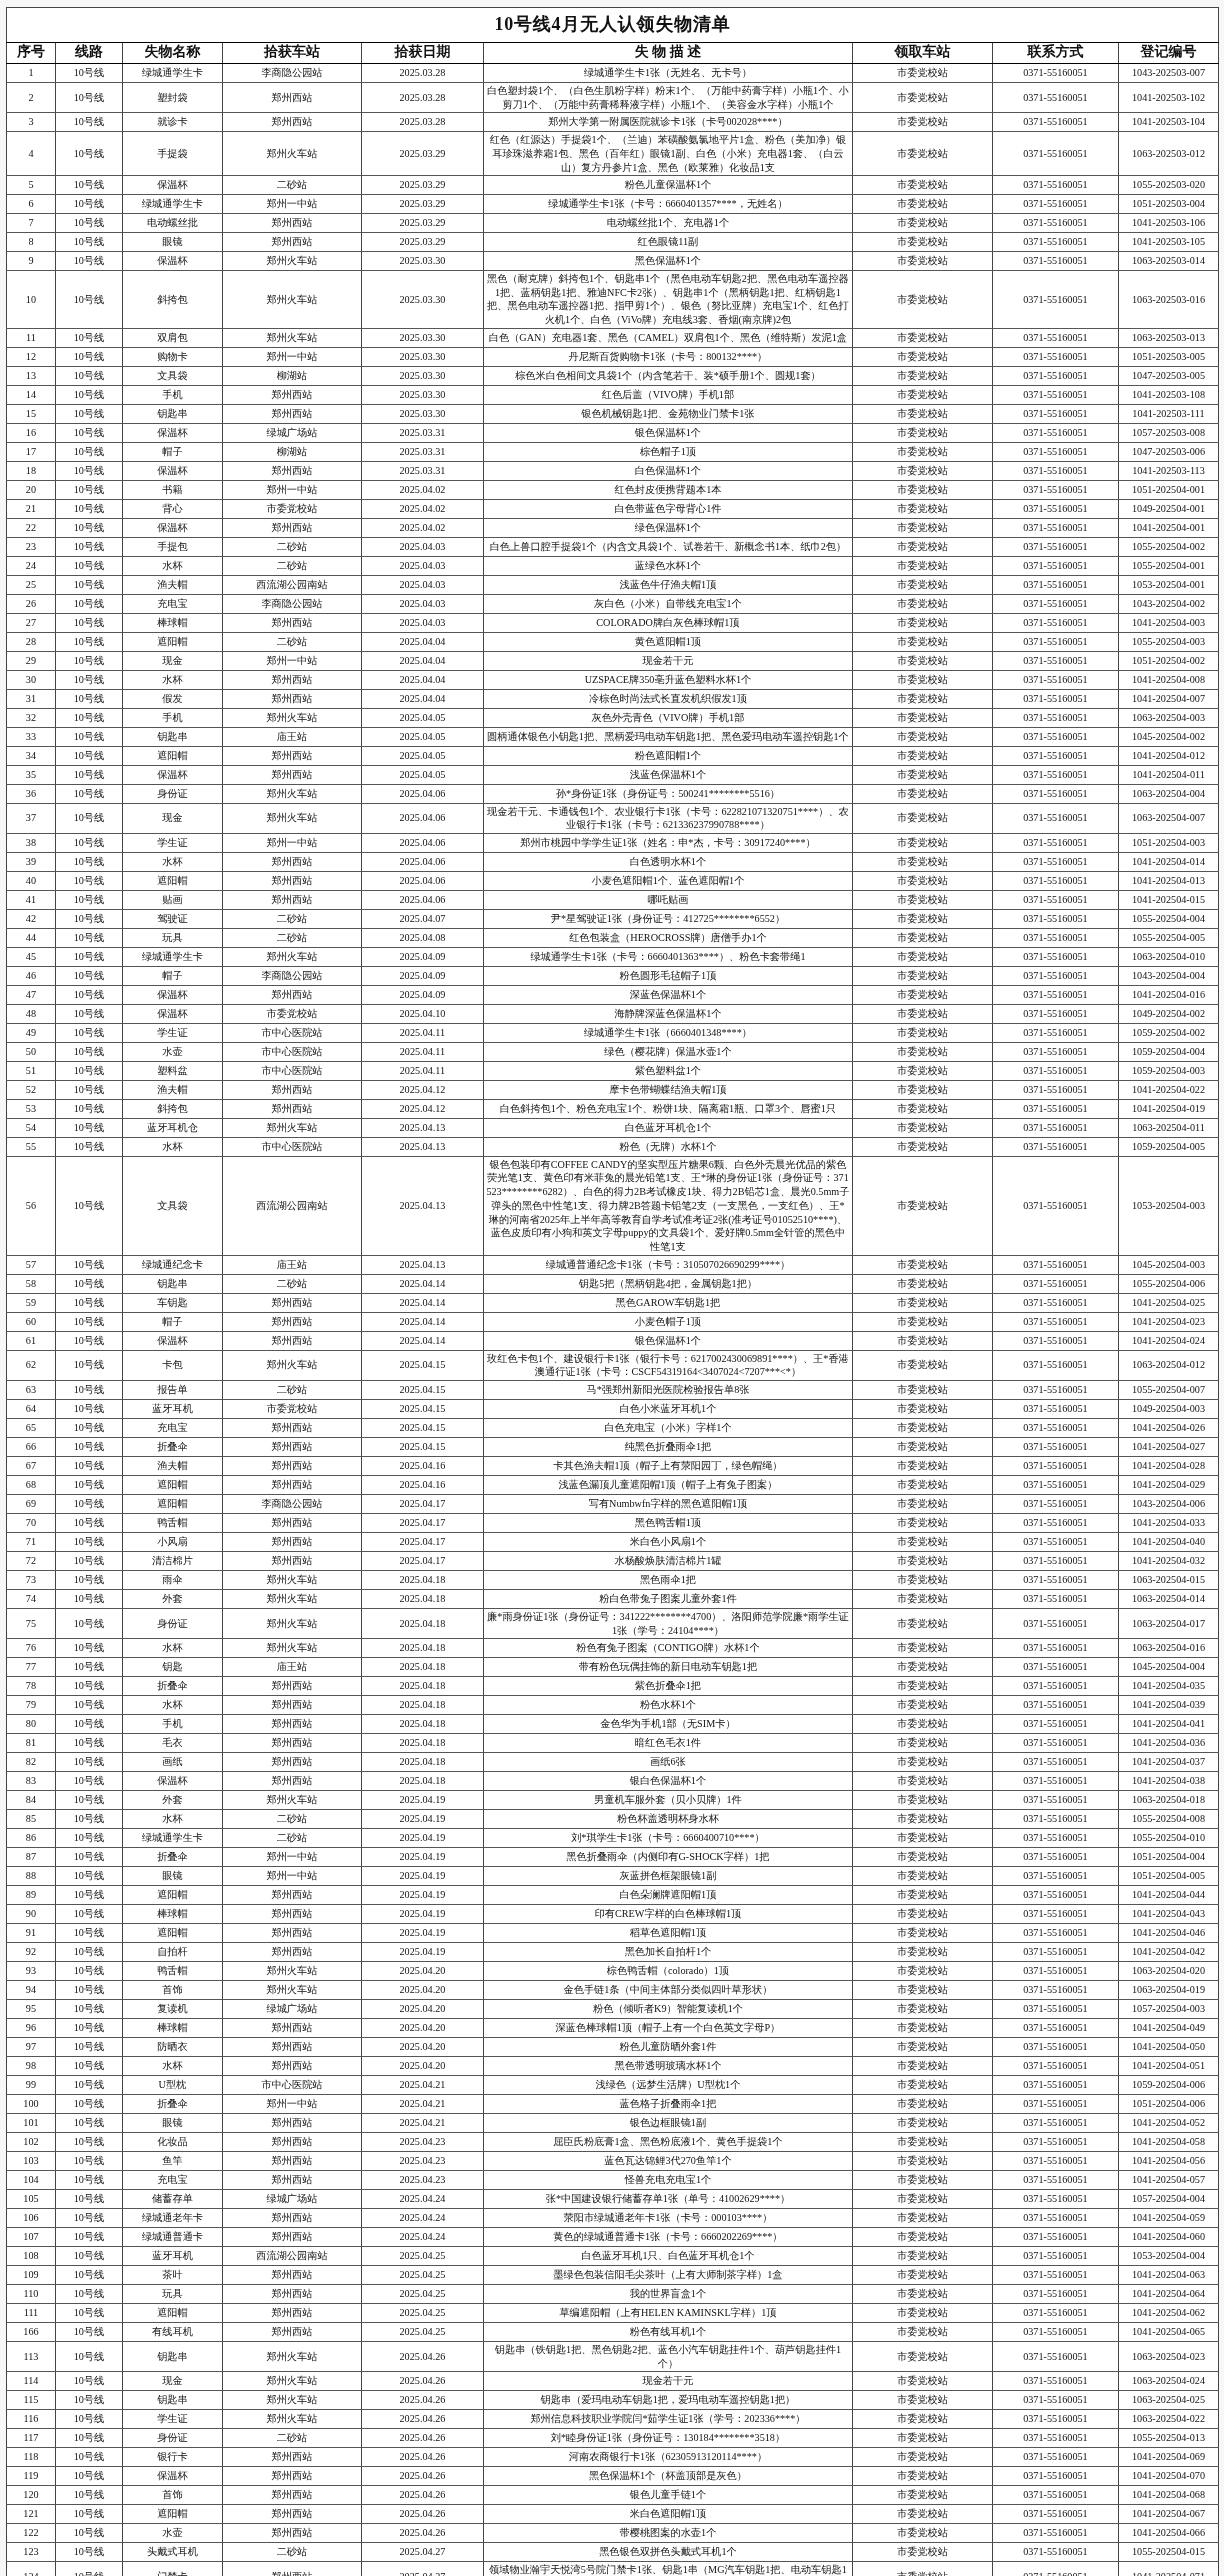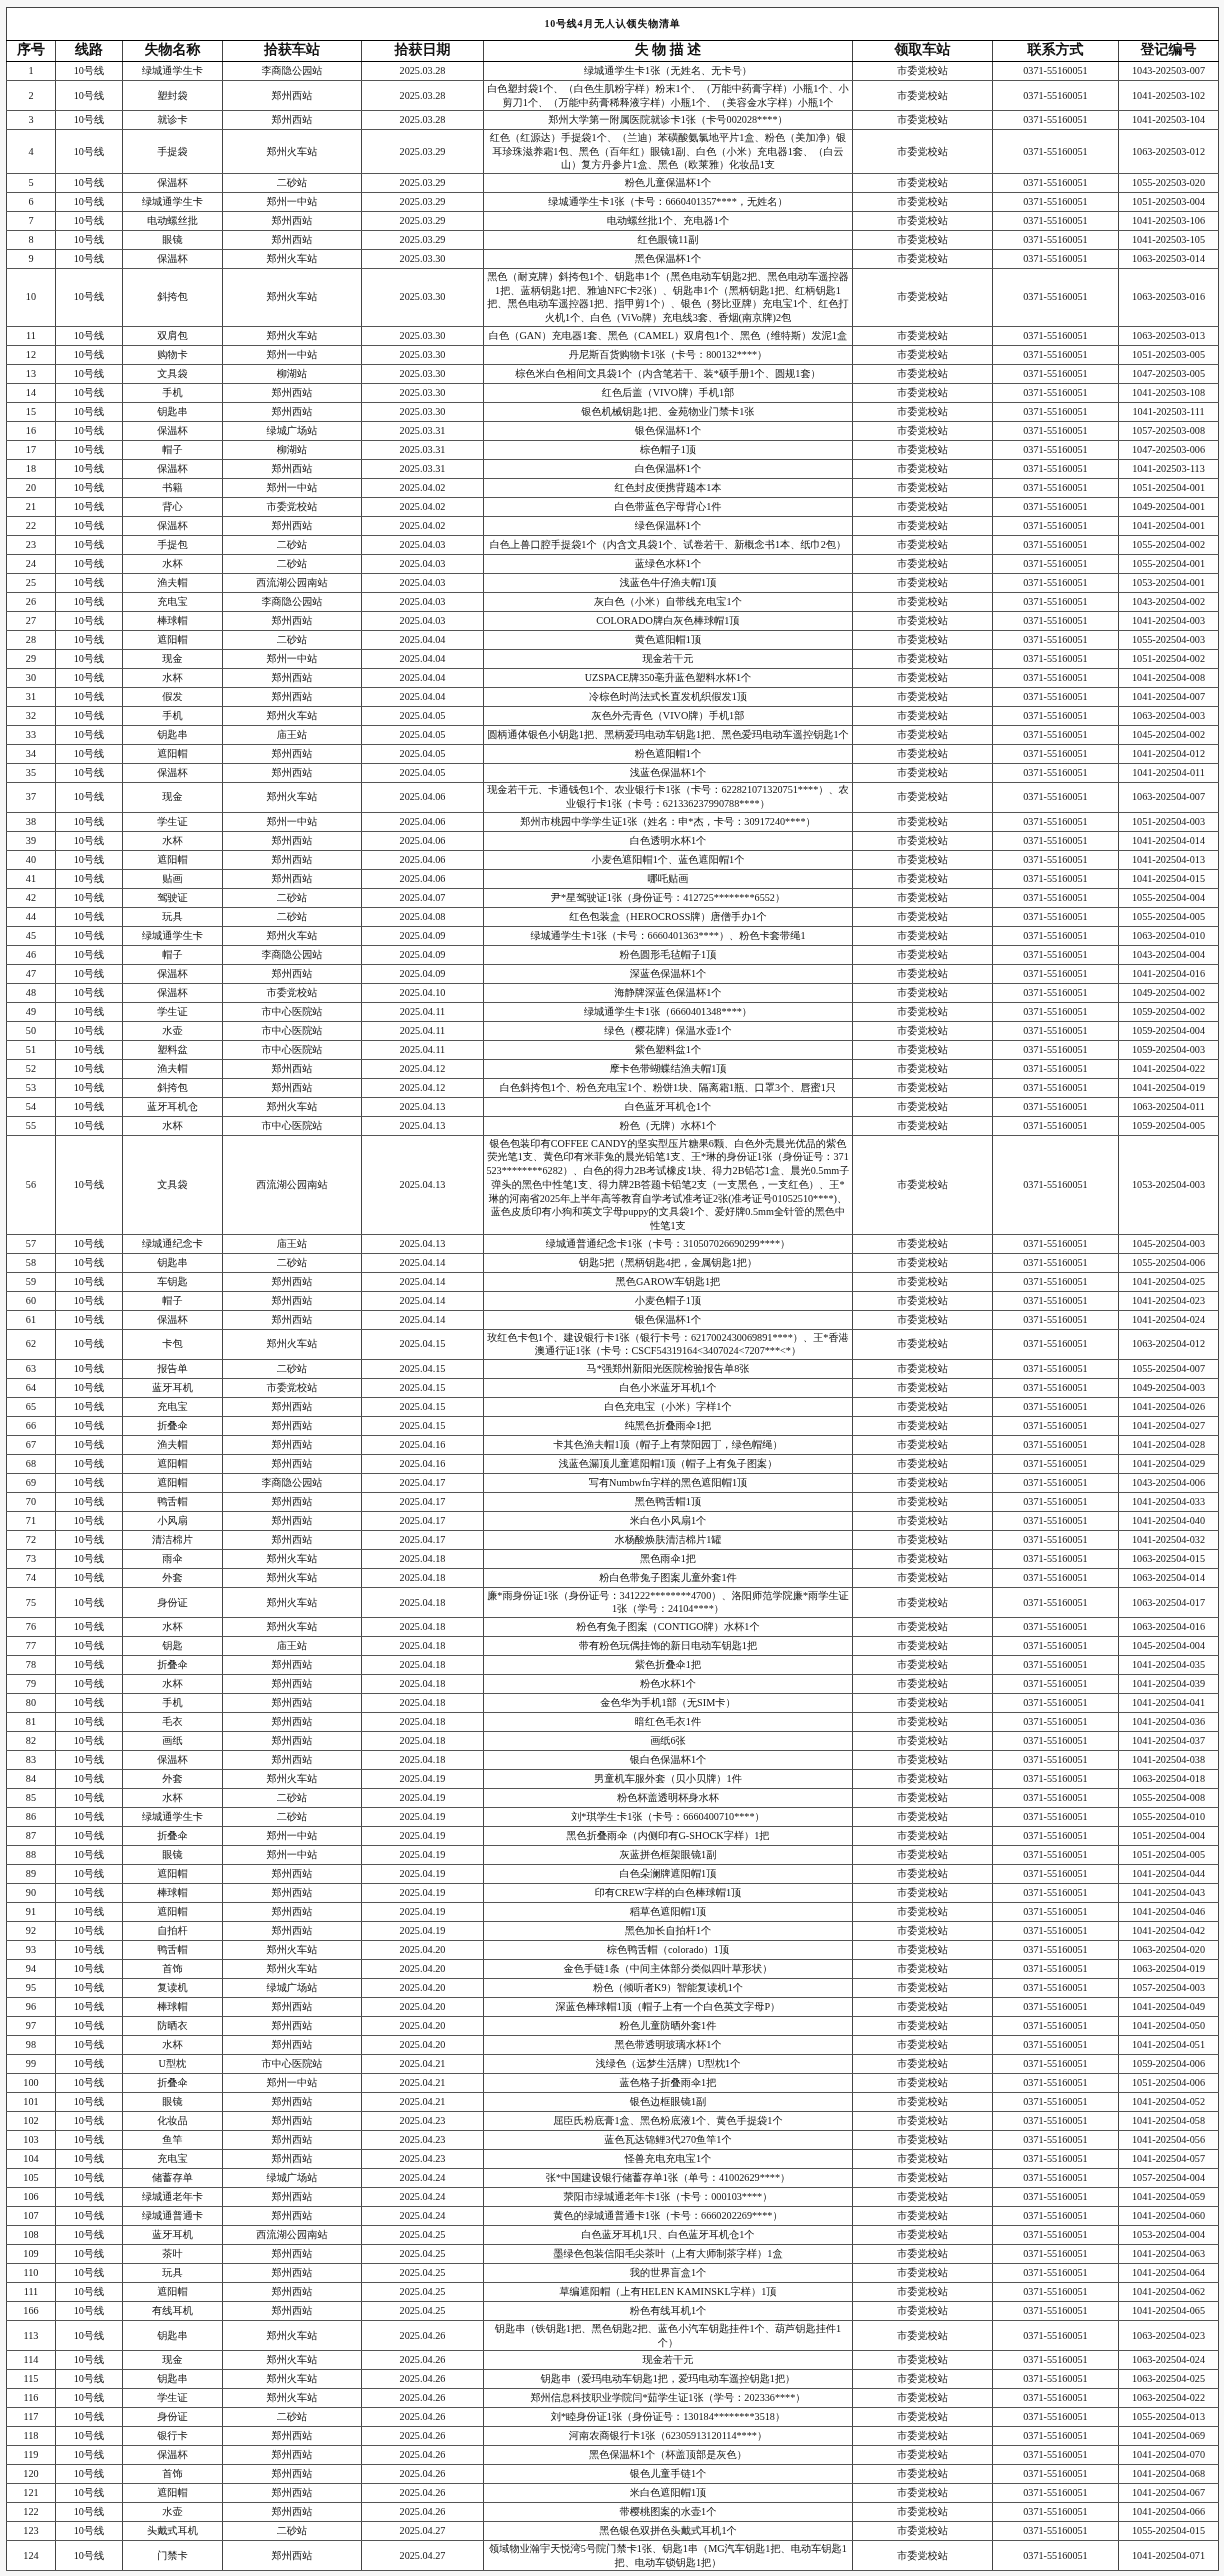--- a/index.html
+++ b/index.html
@@ -3,21 +3,21 @@
 <meta charset="utf-8">
 <style>
   html,body{margin:0;padding:0;background:#ececec;}
   body{font-family:"Liberation Serif","DejaVu Serif",serif;color:#111;}
   .page{width:1225px;background:#f7f7f7;padding:6.5px 0 9.8px 0;box-sizing:border-box;}
   table.lost{border-collapse:collapse;table-layout:fixed;width:1212px;margin:0 auto;background:#fff;
     border:1.6px solid #000;}
   table.lost td,table.lost th{border:0.8px solid #444;padding:0.8px 2.4px;box-sizing:border-box;
     font-size:10.2px;line-height:1.35;text-align:center;vertical-align:middle;
     word-break:break-all;overflow-wrap:anywhere;}
-  tr.title-row td{border-bottom:1.6px solid #000;height:33px;font-size:10px;font-weight:bold;
+  tr.title-row td{border-bottom:1.6px solid #000;height:33px;font-size:18px;font-weight:bold;
     letter-spacing:0.8px;padding:4.9px 0;}
   tr.header-row th{height:21px;font-size:14px;font-weight:bold;background:#fff;
     border-bottom:1.6px solid #000;}
   tr.data-row{height:19px;}
   tr.data-row td{border-bottom:1.2px solid #555;}
   td.desc{text-align:center;}
   td.num,td.date,td.reg,td.tel{font-family:"Liberation Serif","DejaVu Serif",serif;}
 </style>
 </head>
 <body>
@@ -420,20 +420,31 @@
           <td>10号线</td>
           <td>保温杯</td>
           <td>郑州西站</td>
           <td class="date">2025.04.05</td>
           <td class="desc">浅蓝色保温杯1个</td>
           <td>市委党校站</td>
           <td class="tel">0371-55160051</td>
           <td class="reg">1041-202504-011</td>
         </tr>
         <tr class="data-row">
+          <td class="num">36</td>
+          <td>10号线</td>
+          <td>身份证</td>
+          <td>郑州火车站</td>
+          <td class="date">2025.04.06</td>
+          <td class="desc">孙*身份证1张（身份证号：500241********5516）</td>
+          <td>市委党校站</td>
+          <td class="tel">0371-55160051</td>
+          <td class="reg">1063-202504-004</td>
+        </tr>
+        <tr class="data-row">
           <td class="num">37</td>
           <td>10号线</td>
           <td>现金</td>
           <td>郑州火车站</td>
           <td class="date">2025.04.06</td>
           <td class="desc">现金若干元、卡通钱包1个、农业银行卡1张（卡号：622821071320751****）、农业银行卡1张（卡号：621336237990788****）</td>
           <td>市委党校站</td>
           <td class="tel">0371-55160051</td>
           <td class="reg">1063-202504-007</td>
         </tr>

